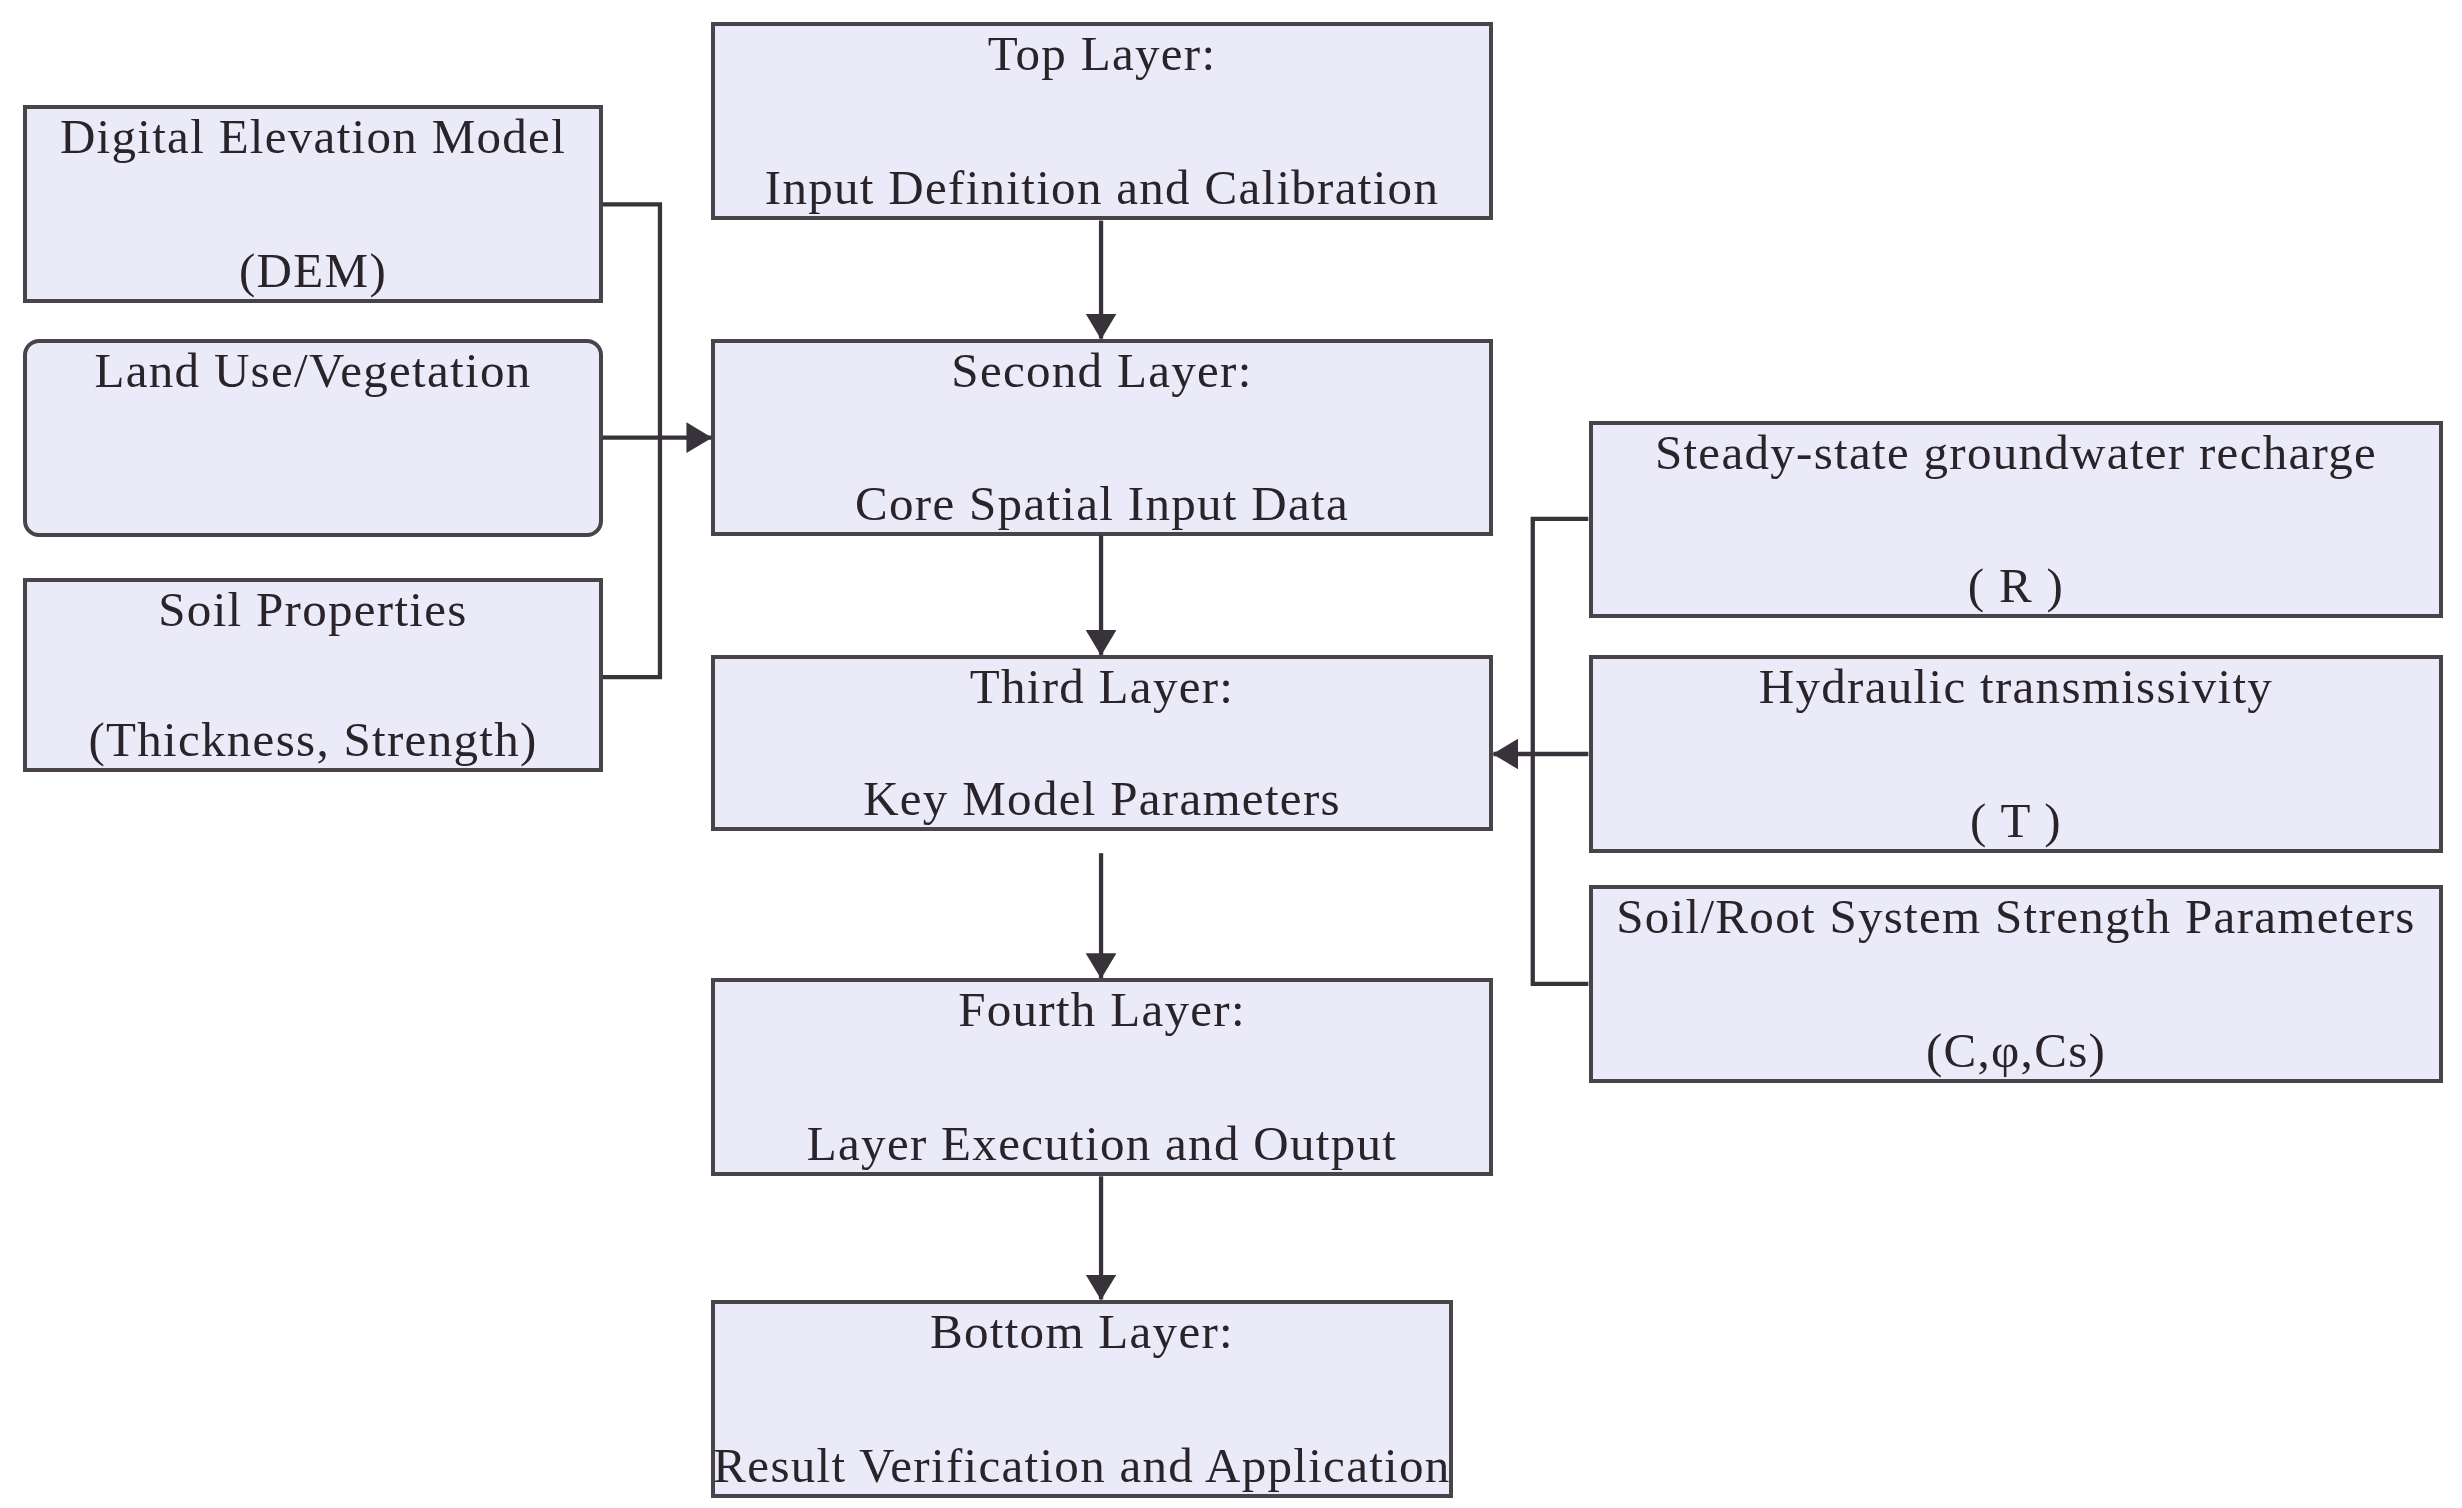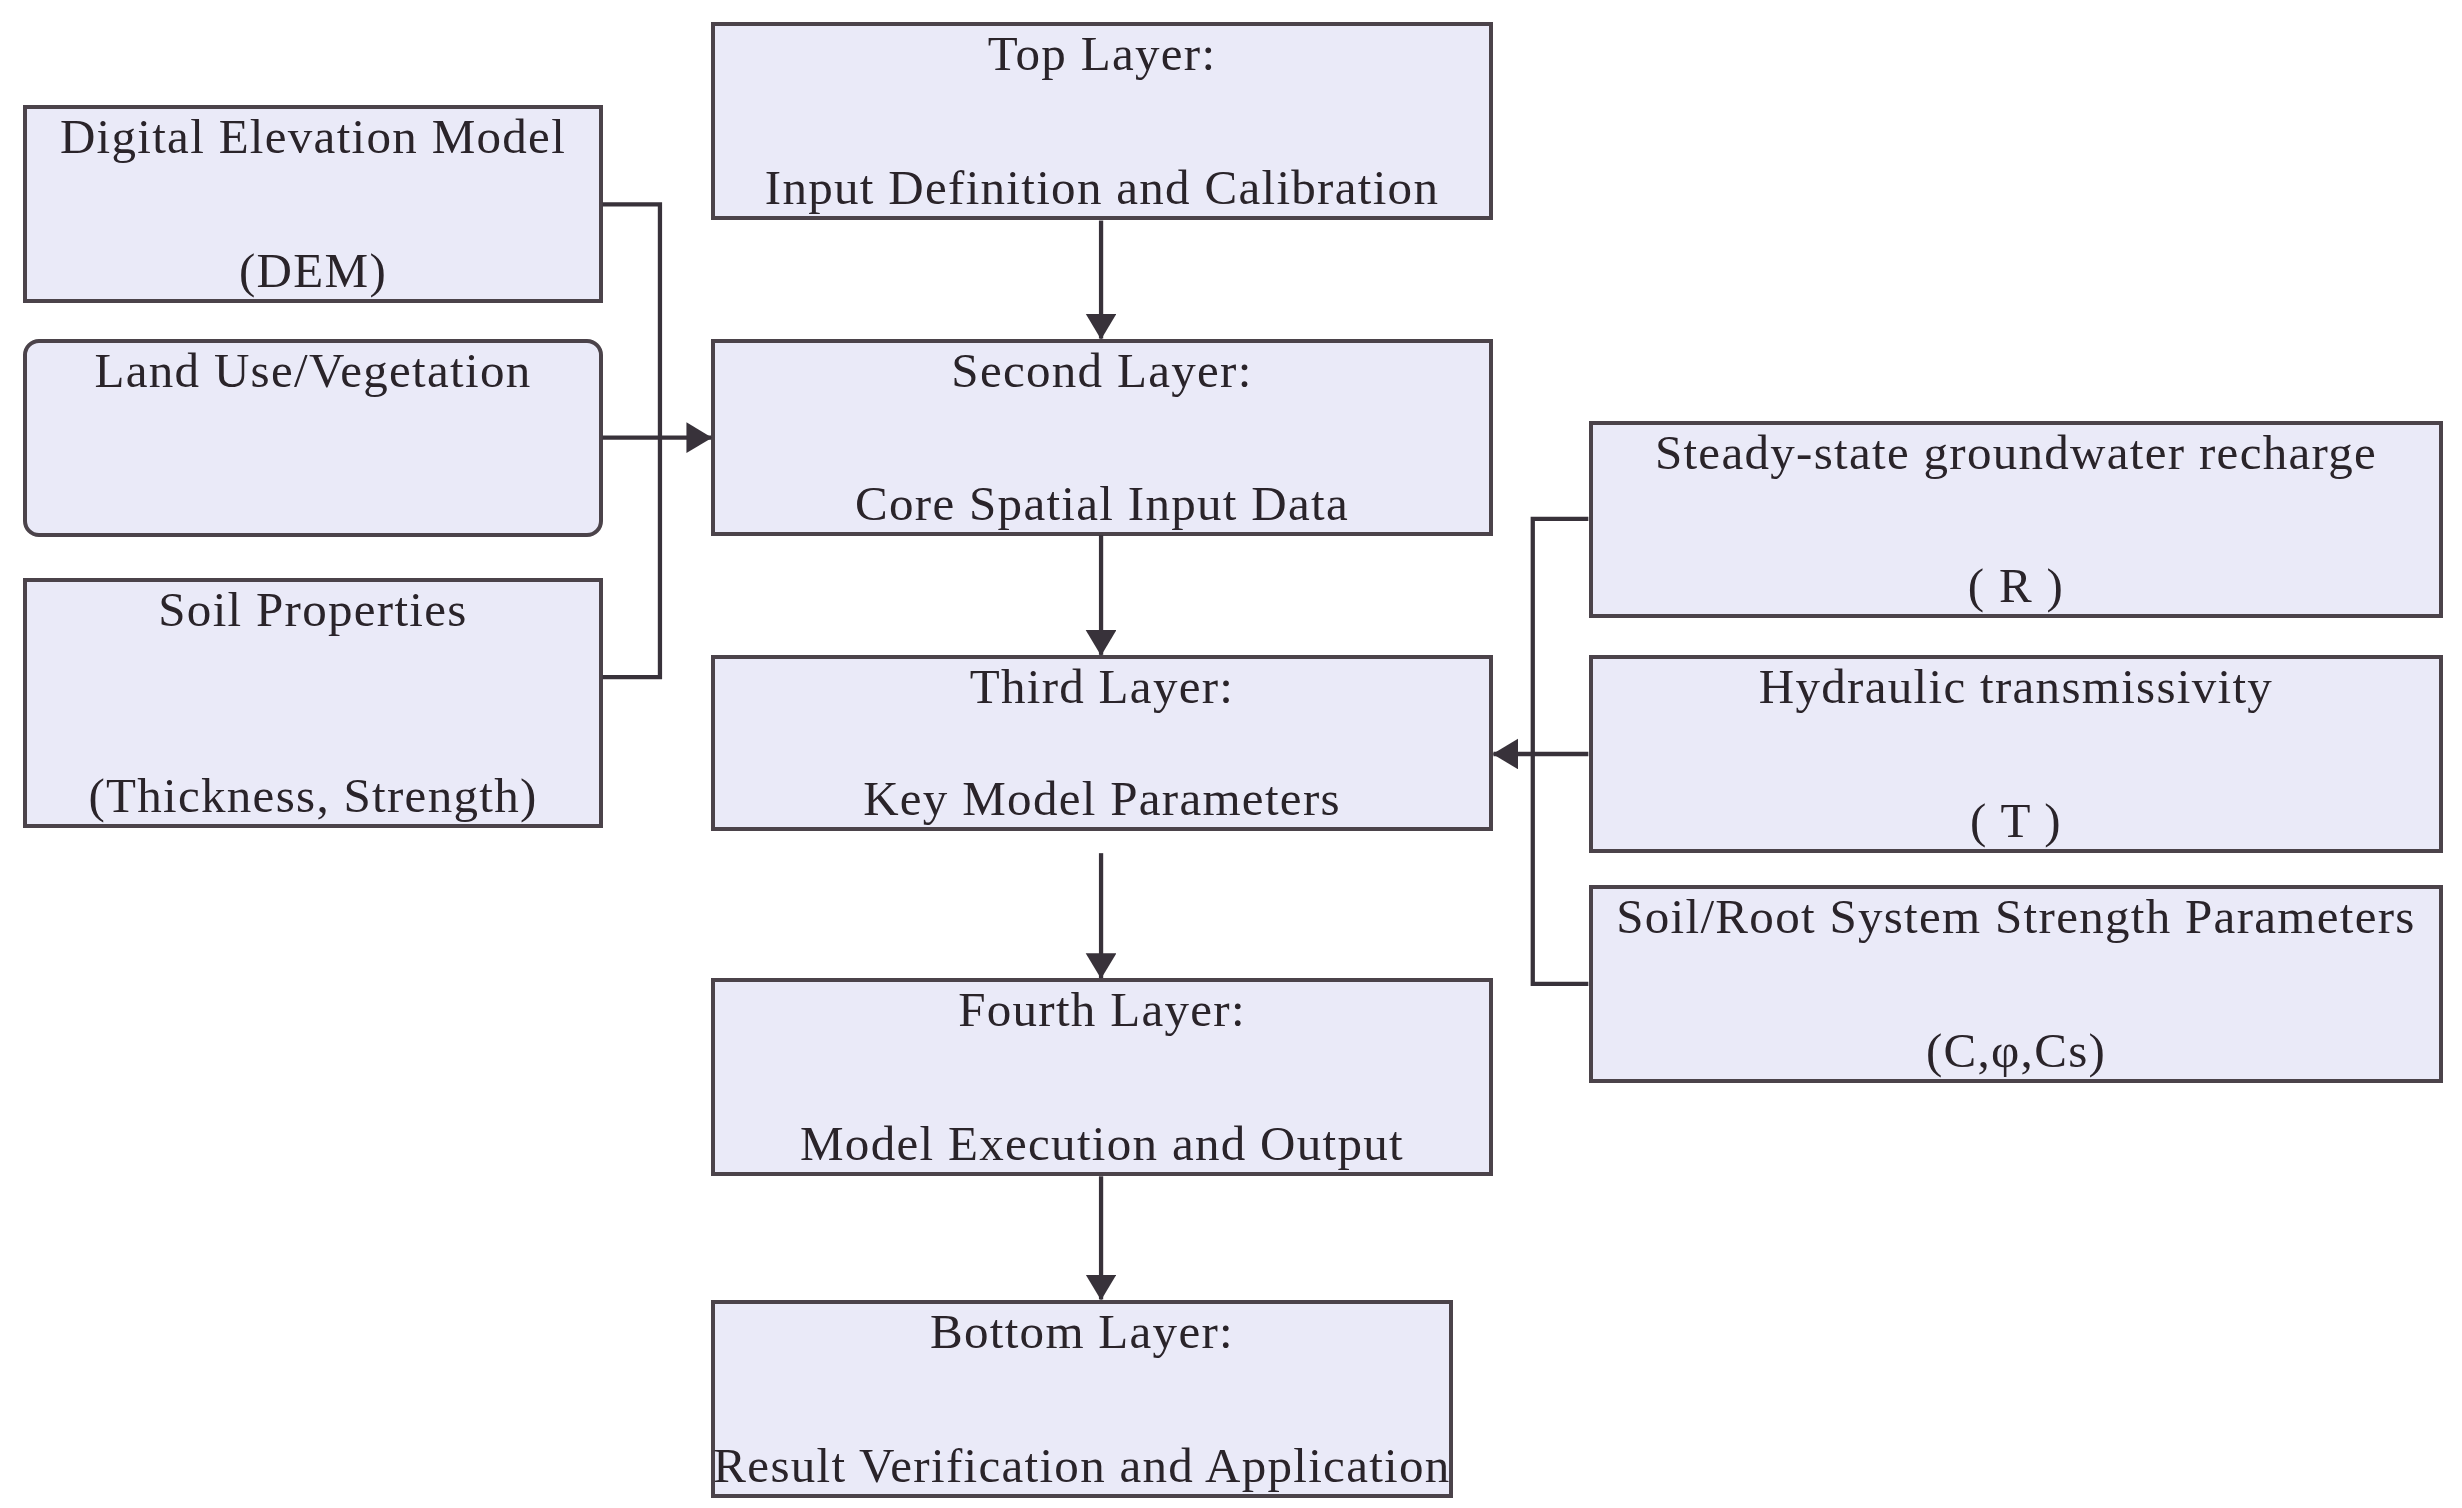--- a/index.html
+++ b/index.html
@@ -40,21 +40,21 @@
     stroke:var(--connector);
     stroke-width:5;
     stroke-linejoin:miter;
     stroke-linecap:butt;
   }
   .ahead{fill:var(--connector);stroke:none;}
 
   
   .n-dem        {left:23px;  top:105px;  width:580px; height:198px;}
   .n-landuse    {left:23px;  top:339px;  width:580px; height:198px;border-radius:16px;}
-  .n-soil       {left:23px;  top:578px;  width:580px; height:250px;}
+  .n-soil       {left:23px;  top:578px;  width:580px; height:194px;}
   .n-top        {left:711px; top:22px;   width:782px; height:198px;}
   .n-second     {left:711px; top:339px;  width:782px; height:197px;}
   .n-third      {left:711px; top:655px;  width:782px; height:176px;}
   .n-fourth     {left:711px; top:978px; width:782px; height:198px;}
   .n-bottom     {left:711px; top:1300px; width:742px; height:198px;}
   .n-recharge   {left:1589px;top:421px;  width:854px; height:197px;}
   .n-transmiss  {left:1589px;top:655px;  width:854px; height:198px;}
   .n-strength   {left:1589px;top:885px; width:854px; height:198px;}
 </style>
 </head>
@@ -81,21 +81,21 @@
   <div class="node n-second">
     <div>Second Layer:</div>
     <div>Core Spatial Input Data</div>
   </div>
   <div class="node n-third">
     <div>Third Layer:</div>
     <div>Key Model Parameters</div>
   </div>
   <div class="node n-fourth">
     <div>Fourth Layer:</div>
-    <div>Model Execution and Output</div>
+    <div>Layer Execution and Output</div>
   </div>
   <div class="node n-bottom">
     <div>Bottom Layer:</div>
     <div>Result Verification and Application</div>
   </div>
 
   <div class="node n-recharge">
     <div>Steady-state groundwater recharge</div>
     <div>( R )</div>
   </div>

